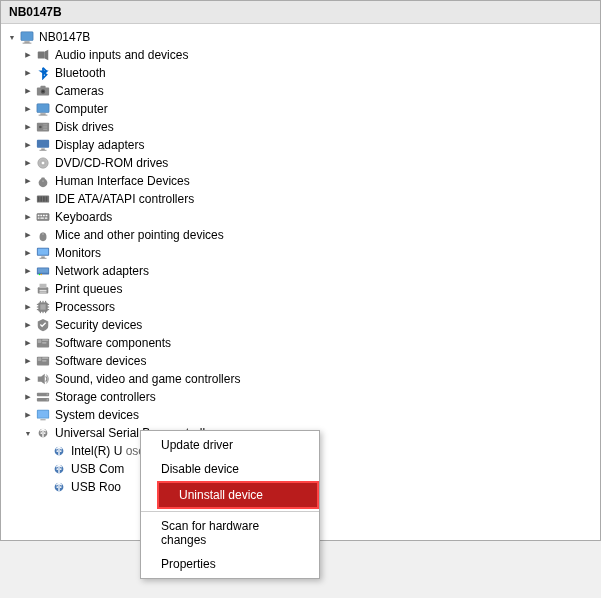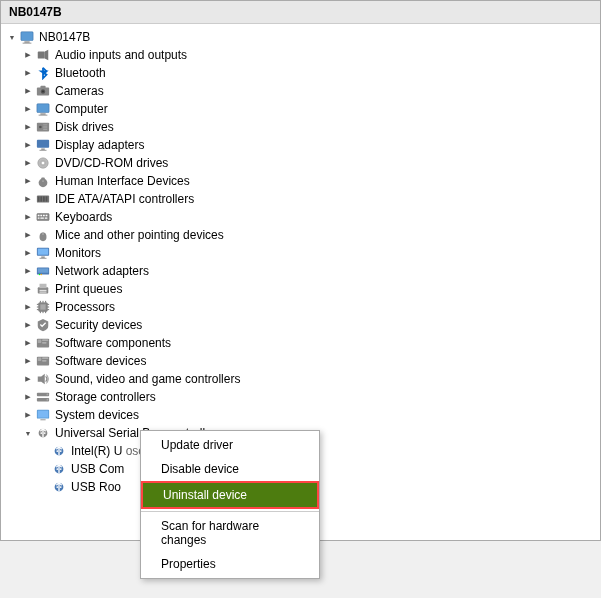--- a/index.html
+++ b/index.html
@@ -86,23 +86,24 @@
       z-index: 100;
       padding: 2px 0;
     }
     .ctx-item {
       padding: 5px 20px;
       cursor: pointer;
       font-size: 12px;
       color: #000;
     }
     .ctx-item.highlighted {
-      background: #4d7c0f;
+      background: #b91c1c;
       color: #fff;
       border: 2px solid #ff4444;
+      margin-left: 16px;
     }
     .ctx-item.bold-item {
       font-weight: normal;
     }
     .ctx-separator {
       height: 1px;
       background: #ccc;
       margin: 2px 0;
     }
   </style>
@@ -128,21 +129,21 @@
 </div>
       <div class="tree-item">
     <span class="indent"></span>
     <span class="chevron collapsed"></span>
     <span class="icon">
           <svg style="width:14px;height:14px;" viewBox="0 0 16 16">
             <rect x="2" y="4" width="8" height="8" fill="#777" rx="1"></rect>
             <polygon points="10,4 14,2 14,14 10,12" fill="#777"></polygon>
           </svg>
         </span>
-    <span class="label">Audio inputs and outputs</span>
+    <span class="label">Audio inputs and devices</span>
   </div>
       <div class="tree-item">
     <span class="indent"></span>
     <span class="chevron collapsed"></span>
     <span class="icon">
           <svg style="width:14px;height:14px;" viewBox="0 0 16 16">
             <path d="M8 2 L8 14 L12 10 L6 6 L12 6 L8 10 L8 14" fill="none" stroke="#0066cc" stroke-width="2"></path>
             <path d="M8 2 L12 6" fill="none" stroke="#0066cc" stroke-width="2"></path>
           </svg>
         </span>

